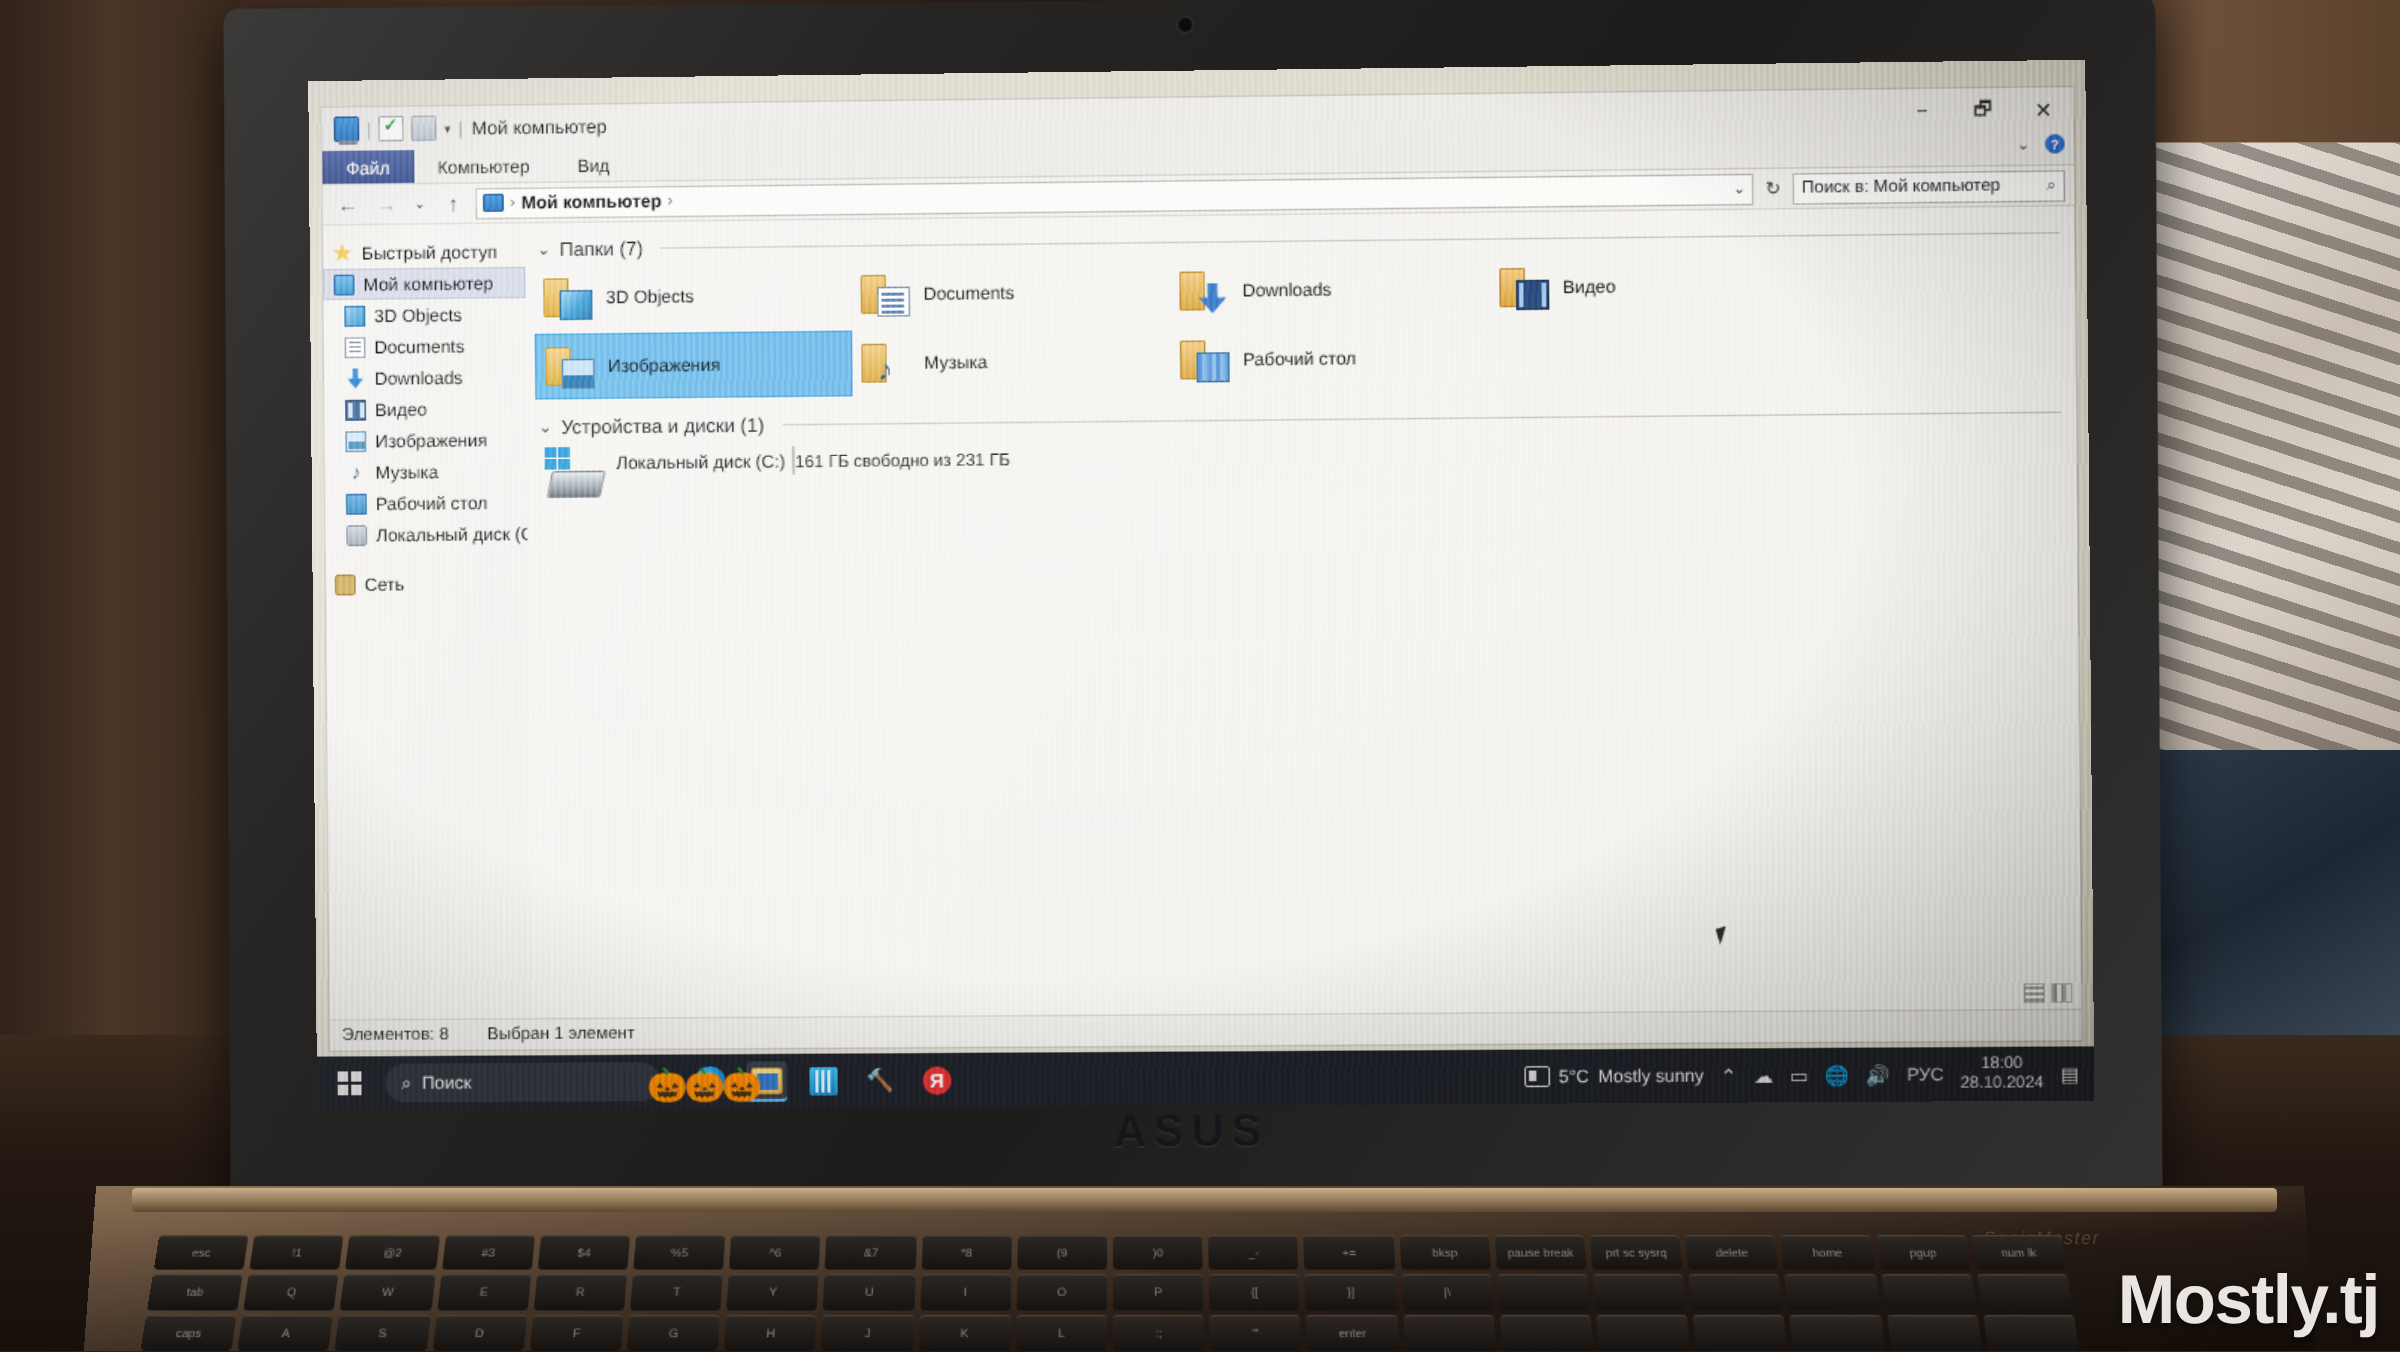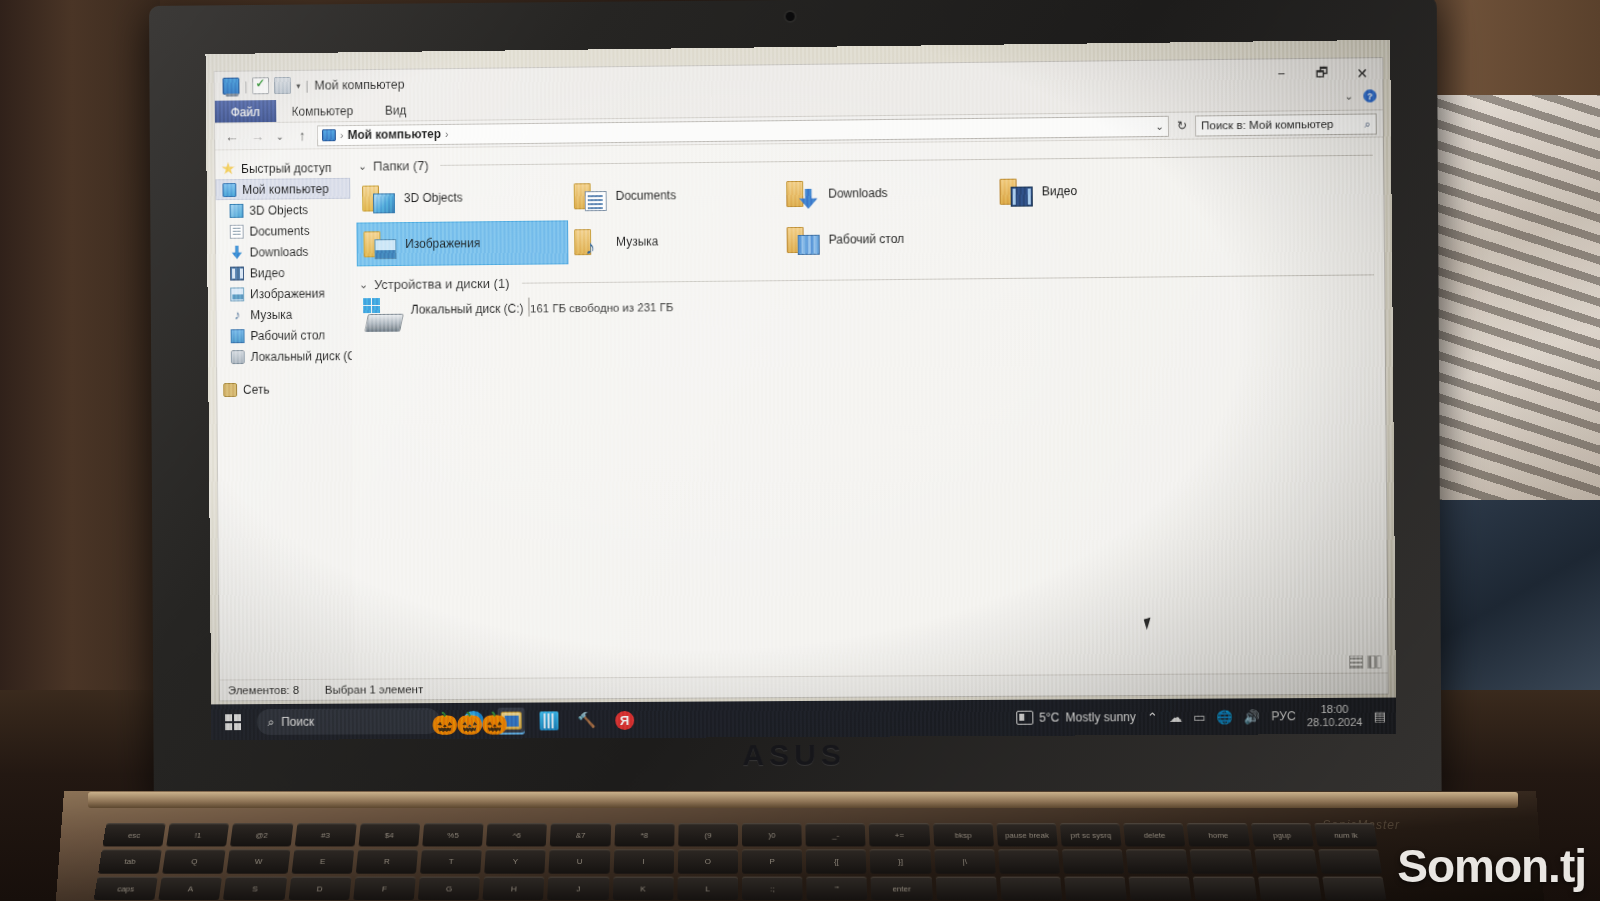--- a/index.html
+++ b/index.html
@@ -694,13 +694,13 @@
     <span class="key"></span>
     <span class="key"></span>
     <span class="key"></span>
     <span class="key"></span>
     <span class="key"></span>
     <span class="key"></span>
     <span class="key"></span>
   </div>
 </div>
 
-<div class="watermark">Somon.tj</div>
+<div class="watermark">Mostly.tj</div>
 
 </body></html>

